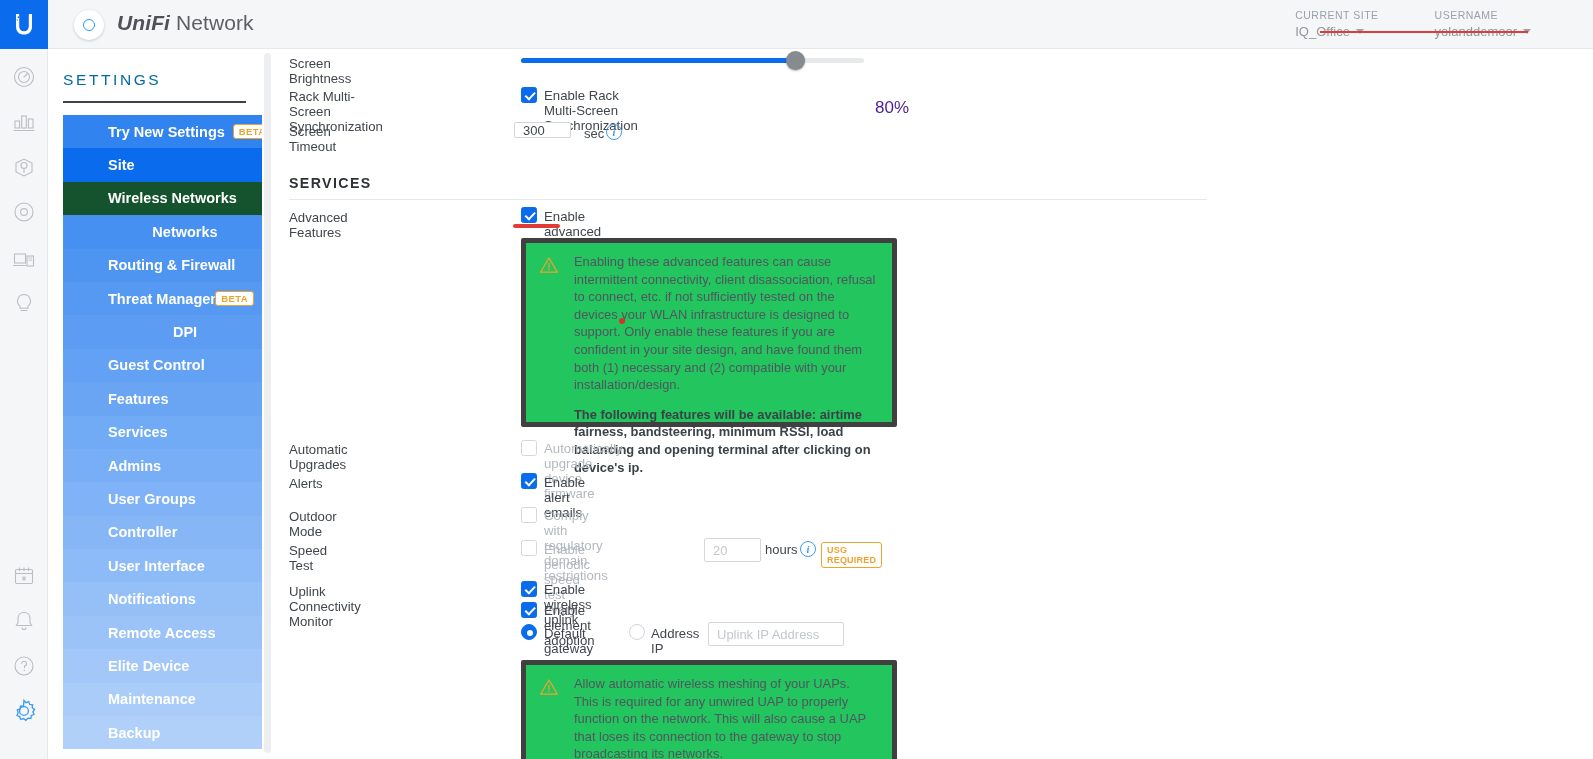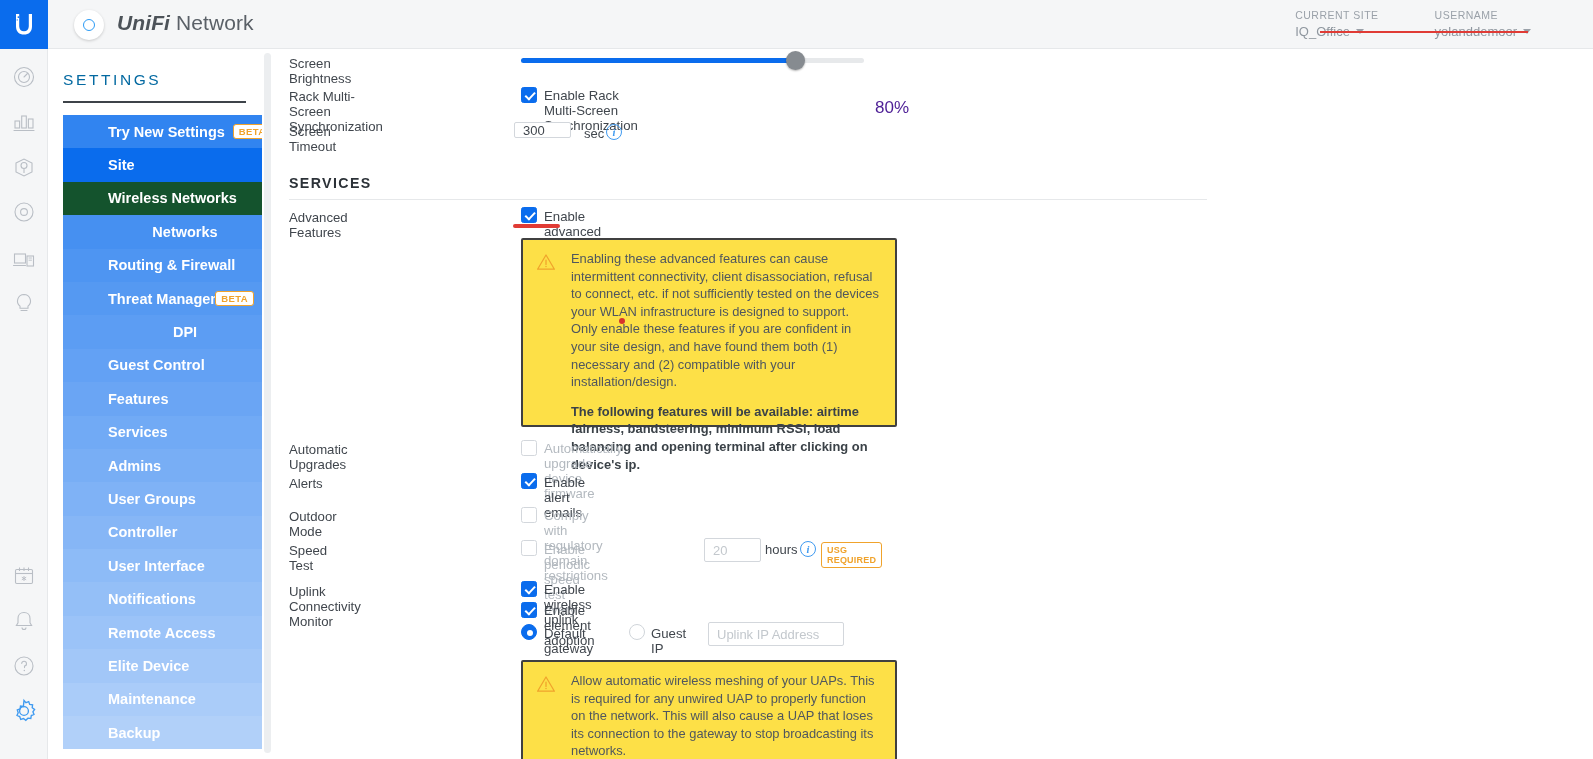--- a/index.html
+++ b/index.html
@@ -200,22 +200,22 @@
     padding: 2px 5px;
     font-size: 9px; font-weight: 700; letter-spacing: .2px;
     color: #f0a32c; background: #ffffff;
     border: 1px solid #f0a32c; border-radius: 3px;
     line-height: 10px;
   }
 
   
   .notice {
     position: absolute;
-    border: 2px solid #404040; border-radius: 2px;
-    background: #fde047;
+    border: 5px solid #404040; border-radius: 2px;
+    background: #22c55e;
   }
   .notice .warnicon { position: absolute; left: 13px; top: 12px; }
   .notice p {
     margin: 0 0 0 48px; padding-right: 16px;
     font-size: 12.9px; line-height: 17.6px; color: #50575e;
   }
   .notice p.first { padding-top: 10px; }
   .notice p.strong { font-weight: 700; color: #3b4248; margin-top: 12px; }
 
   
@@ -480,21 +480,21 @@
 
     <div class="cb on" style="left:259px;top:532px"></div>
     <div class="cb-text" style="left:282px;top:533px">Enable wireless uplink</div>
 
     <div class="cb on" style="left:259px;top:553px"></div>
     <div class="cb-text" style="left:282px;top:554px">Enable element adoption</div>
 
     <div class="rb on" style="left:259px;top:575px"></div>
     <div class="cb-text" style="left:282px;top:577px">Default gateway</div>
     <div class="rb off" style="left:367px;top:575px"></div>
-    <div class="cb-text" style="left:389px;top:577px">Guest IP</div>
+    <div class="cb-text" style="left:389px;top:577px">Address IP</div>
     <input class="txtin" style="left: 446px; top: 573px; width: 136px; height: 24px;" placeholder="Uplink IP Address">
 
     <div class="notice" style="left:259px;top:611px;width:376px;height:112px">
       <svg class="warnicon" width="20" height="20" viewBox="0 0 20 20" fill="none" stroke="#f0a32c" stroke-width="1.25">
         <path d="M10 3 L18.4 17.2 H1.6 Z" stroke-linejoin="round"></path>
         <path d="M10 8 V12.4" stroke-linecap="round"></path>
         <circle cx="10" cy="14.6" r="0.75" fill="#f0a32c" stroke="none"></circle>
       </svg>
       <p class="first">Allow automatic wireless meshing of your UAPs. This is required for any unwired UAP to properly function on the network. This will also cause a UAP that loses its connection to the gateway to stop broadcasting its networks.</p>
     </div>

